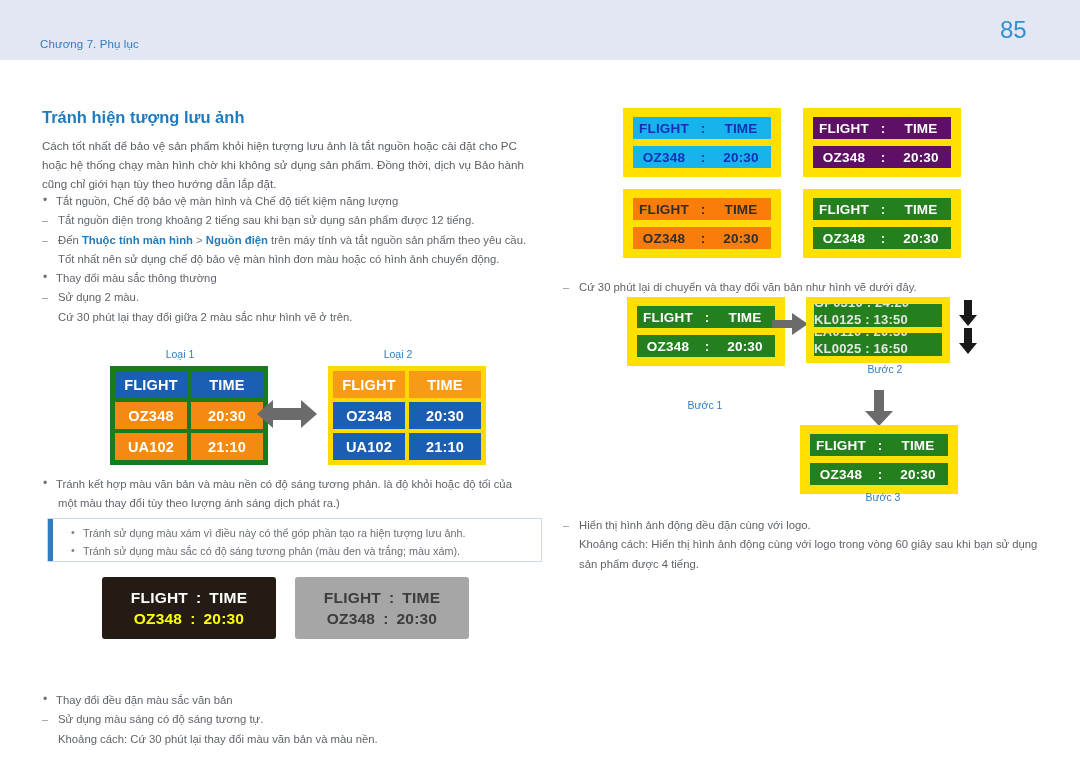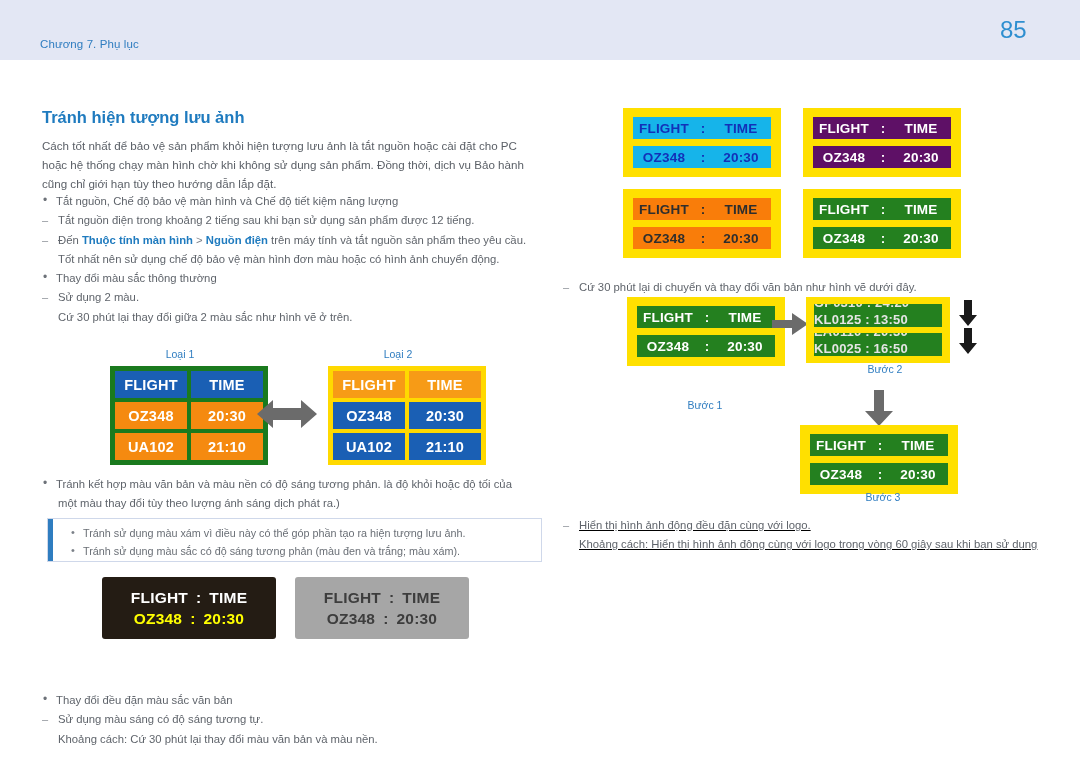--- a/index.html
+++ b/index.html
@@ -109,21 +109,21 @@
                 font-size: 15.5px; font-weight: bold; letter-spacing: .2px; }
   .panel-line .c { margin: 0 8px; font-weight: bold; }
   .dark-panel { background: #241c14; left: 102px; top: 577px; }
   .dark-panel .l1 { color: #ffffff; }
   .dark-panel .l2 { color: #ffff00; }
   .gray-panel { background: #a6a6a6; left: 295px; top: 577px; }
   .gray-panel .l1, .gray-panel .l2 { color: #3d3d3d; }
 
   
   .list-right-1 { position: absolute; left: 563px; top: 278px; width: 470px; }
-  .list-right-2 { position: absolute; left: 563px; top: 516px; width: 480px; text-decoration: underline; }
+  .list-right-2 { position: absolute; left: 563px; top: 516px; width: 480px; }
 
   
   .yb {
     position: absolute;
     background: #ffe000;
     padding: 9px 10px;
     display: flex; flex-direction: column; gap: 7px;
   }
   .yb-line {
     display: flex; align-items: center; justify-content: center;
@@ -392,14 +392,15 @@
     <span class="colon">:</span>
     <span class="val">20:30</span>
   </div>
 </div>
 <div class="step-cap" style="left:823px; top:491px;">Bước 3</div>
 
 <div class="list-right-2">
   <ul class="bul txt">
     <li class="b2">Hiển thị hình ảnh động đều đặn cùng với logo.</li>
     <li class="plain">Khoảng cách: Hiển thị hình ảnh động cùng với logo trong vòng 60 giây sau khi bạn sử dụng</li>
+    <li class="plain">sản phẩm được 4 tiếng.</li>
   </ul>
 </div>
 
 </body></html>

